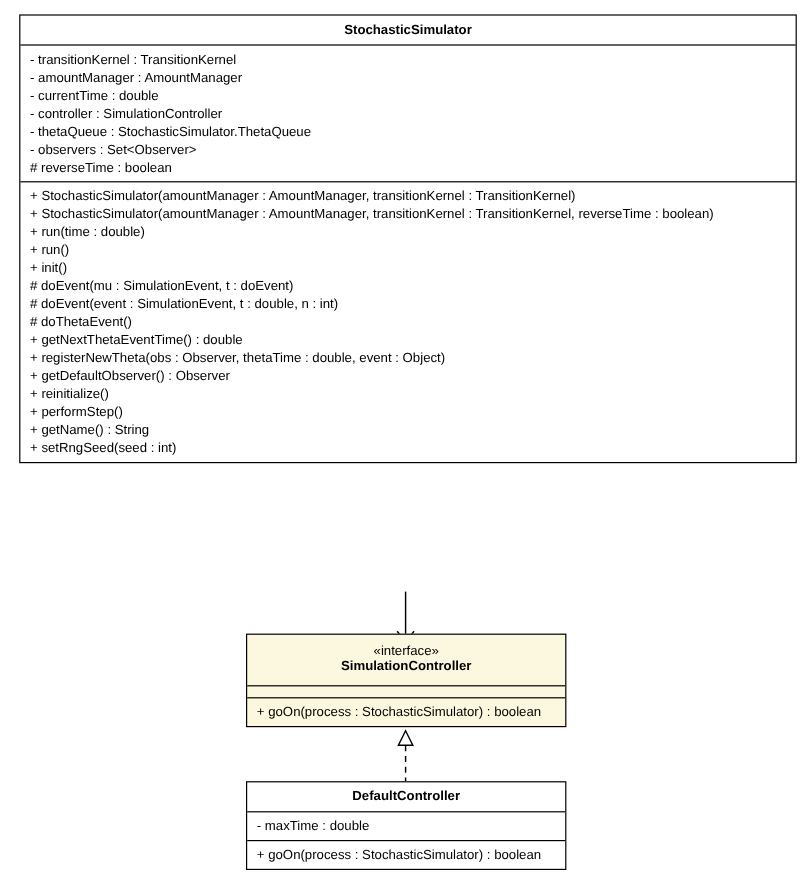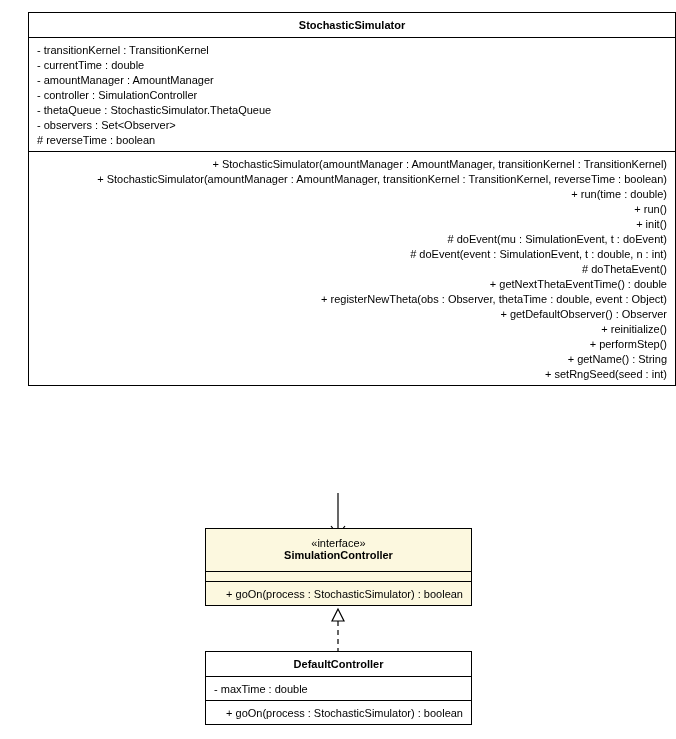--- a/index.html
+++ b/index.html
@@ -18,21 +18,21 @@
     border: 1px solid #000;
     background: #fff;
   }
   .uml-class.interface {
     background: #fcf8df;
   }
   .uml-section {
     border-bottom: 1px solid #000;
     padding: 4px 8px;
   }
-  .uml-section:last-child { border-bottom: none; text-align: right; }
+  .uml-section:last-child { border-bottom: none; }
   .uml-title {
     text-align: center;
     font-weight: bold;
     padding: 6px 8px;
   }
   .uml-stereotype {
     text-align: center;
     font-style: normal;
     font-weight: normal;
     padding-top: 4px;
@@ -46,26 +46,26 @@
   }
   svg.connector {
     position: absolute;
     overflow: visible;
     pointer-events: none;
   }
 </style>
 </head>
 <body>
 
-<div class="uml-class" style="left:28px; top:12px; width:648px;">
+<div class="uml-class" style="left:16px; top:12px; width:648px;">
   <div class="uml-section uml-title">StochasticSimulator</div>
   <div class="uml-section">
     <div class="uml-row">- transitionKernel : TransitionKernel</div>
+    <div class="uml-row">- amountManager : AmountManager</div>
     <div class="uml-row">- currentTime : double</div>
-    <div class="uml-row">- amountManager : AmountManager</div>
     <div class="uml-row">- controller : SimulationController</div>
     <div class="uml-row">- thetaQueue : StochasticSimulator.ThetaQueue</div>
     <div class="uml-row">- observers : Set&lt;Observer&gt;</div>
     <div class="uml-row"># reverseTime : boolean</div>
   </div>
   <div class="uml-section">
     <div class="uml-row">+ StochasticSimulator(amountManager : AmountManager, transitionKernel : TransitionKernel)</div>
     <div class="uml-row">+ StochasticSimulator(amountManager : AmountManager, transitionKernel : TransitionKernel, reverseTime : boolean)</div>
     <div class="uml-row">+ run(time : double)</div>
     <div class="uml-row">+ run()</div>

